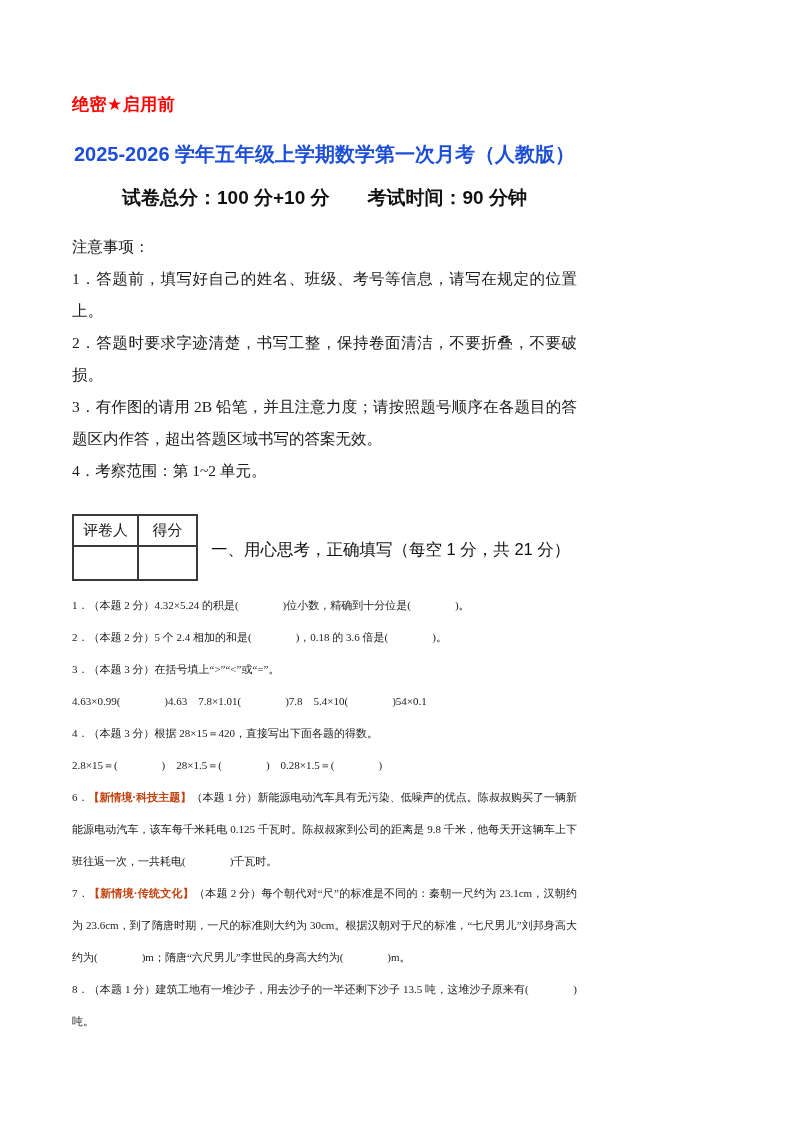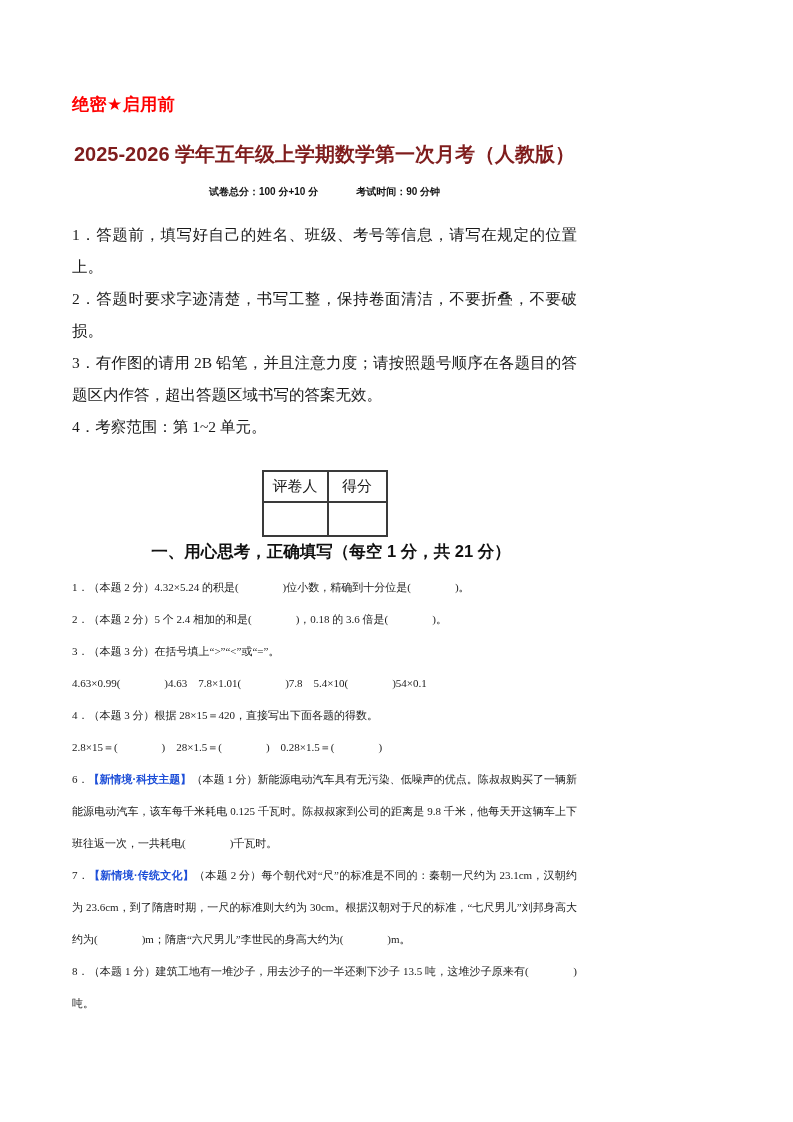--- a/index.html
+++ b/index.html
@@ -25,93 +25,93 @@
     font-size: 17px;
     color: #fe0000;
     letter-spacing: 0.5px;
   }
   .title {
     margin-top: 25px;
     text-align: center;
     font-family: "Liberation Sans", "DejaVu Sans", sans-serif;
     font-weight: bold;
     font-size: 20px;
-    color: #7f1d1d;
+    color: #1d4ed8;
   }
   .subtitle {
     margin-top: 17px;
     display: flex;
     justify-content: center;
     gap: 38px;
     font-family: "Liberation Sans", "DejaVu Sans", sans-serif;
     font-weight: bold;
-    font-size: 10px;
+    font-size: 19px;
     color: #111111;
   }
   .notice { margin-top: 20px; }
   .notice p {
     font-size: 15.5px;
     line-height: 32px;
     text-align: justify;
   }
   .score-row {
     margin-top: 27px;
     display: flex;
     align-items: center;
-    flex-direction: column;
   }
   table.score-table {
     border-collapse: collapse;
     table-layout: fixed;
   }
   table.score-table td {
     border: 2px solid #3a3a3a;
     text-align: center;
     font-size: 15px;
     padding: 0;
   }
   table.score-table tr.head td { height: 31px; }
   table.score-table tr.blank td { height: 34px; }
   td.c1 { width: 65px; }
   td.c2 { width: 59px; }
   .section-heading {
     margin-left: 13px;
     margin-top: 4px;
     font-family: "Liberation Sans", "DejaVu Sans", sans-serif;
-    font-weight: bold;
+    font-weight: normal;
     font-size: 16.5px;
     color: #111111;
   }
   .questions { margin-top: 8px; }
   .questions p.q-line {
     font-size: 11px;
     line-height: 32px;
     text-align: justify;
   }
   .questions .tag {
-    color: #1d4ed8;
+    color: #c2410c;
     font-family: "Liberation Sans", "DejaVu Sans", sans-serif;
     font-weight: bold;
   }
 </style>
 </head>
 <body>
 
 <div class="page">
 
   <div class="secret">绝密★启用前</div>
 
   <div class="title">2025-2026 学年五年级上学期数学第一次月考（人教版）</div>
 
   <div class="subtitle">
     <span>试卷总分：100 分+10 分</span>
     <span>考试时间：90 分钟</span>
   </div>
 
   <div class="notice">
+    <p>注意事项：</p>
     <p>1．答题前，填写好自己的姓名、班级、考号等信息，请写在规定的位置上。</p>
     <p>2．答题时要求字迹清楚，书写工整，保持卷面清洁，不要折叠，不要破损。</p>
     <p>3．有作图的请用 2B 铅笔，并且注意力度；请按照题号顺序在各题目的答题区内作答，超出答题区域书写的答案无效。</p>
     <p>4．考察范围：第 1~2 单元。</p>
   </div>
 
   <div class="score-row">
     <table class="score-table">
       <tbody>
         <tr class="head">

